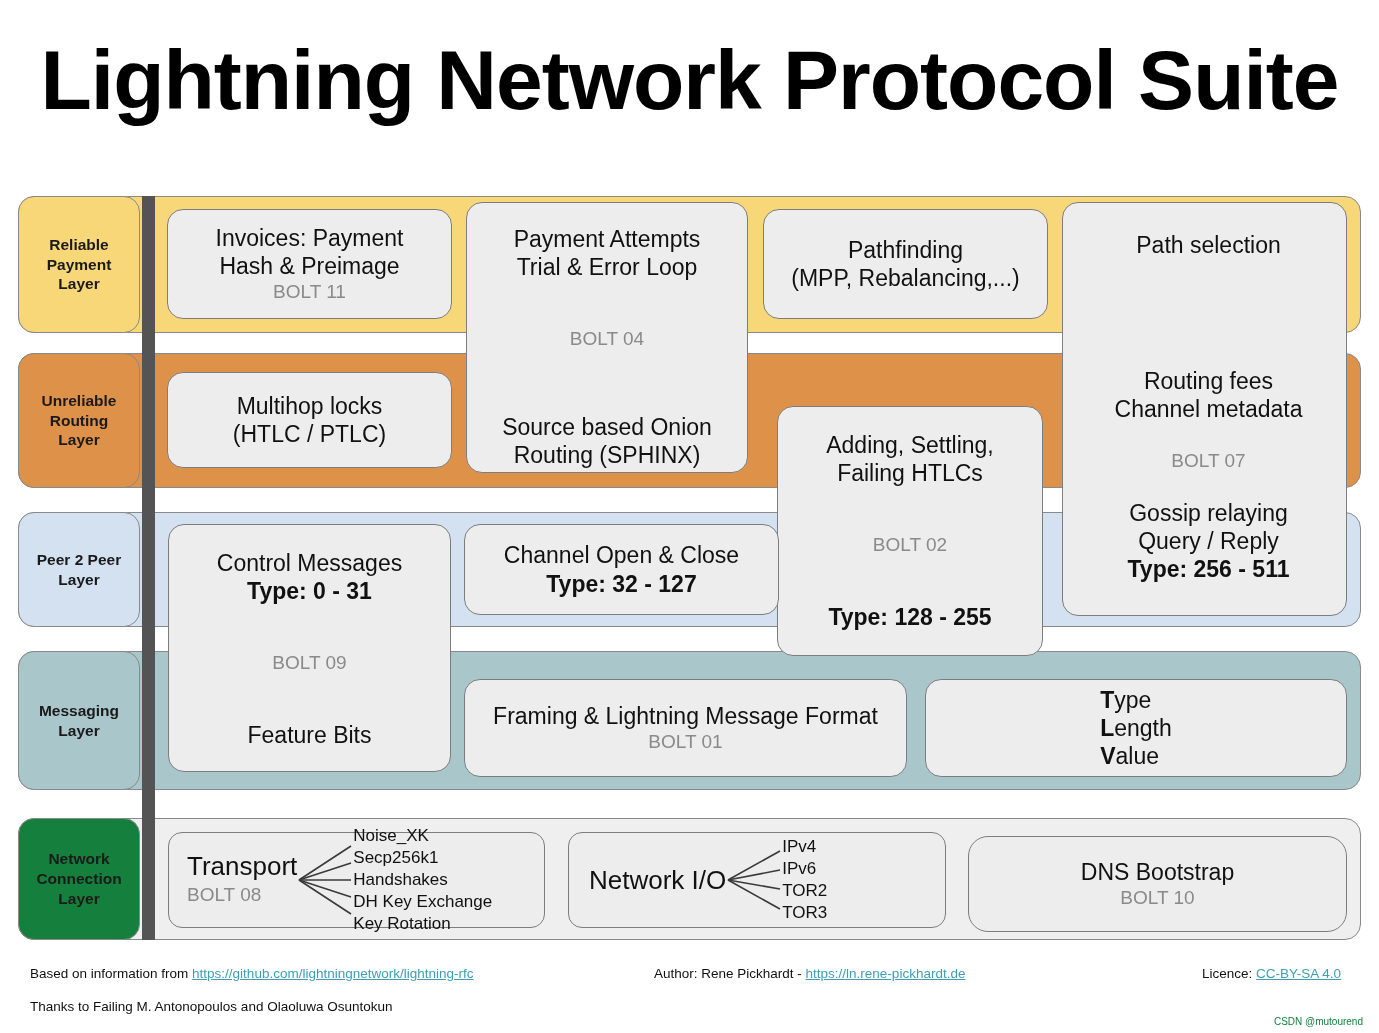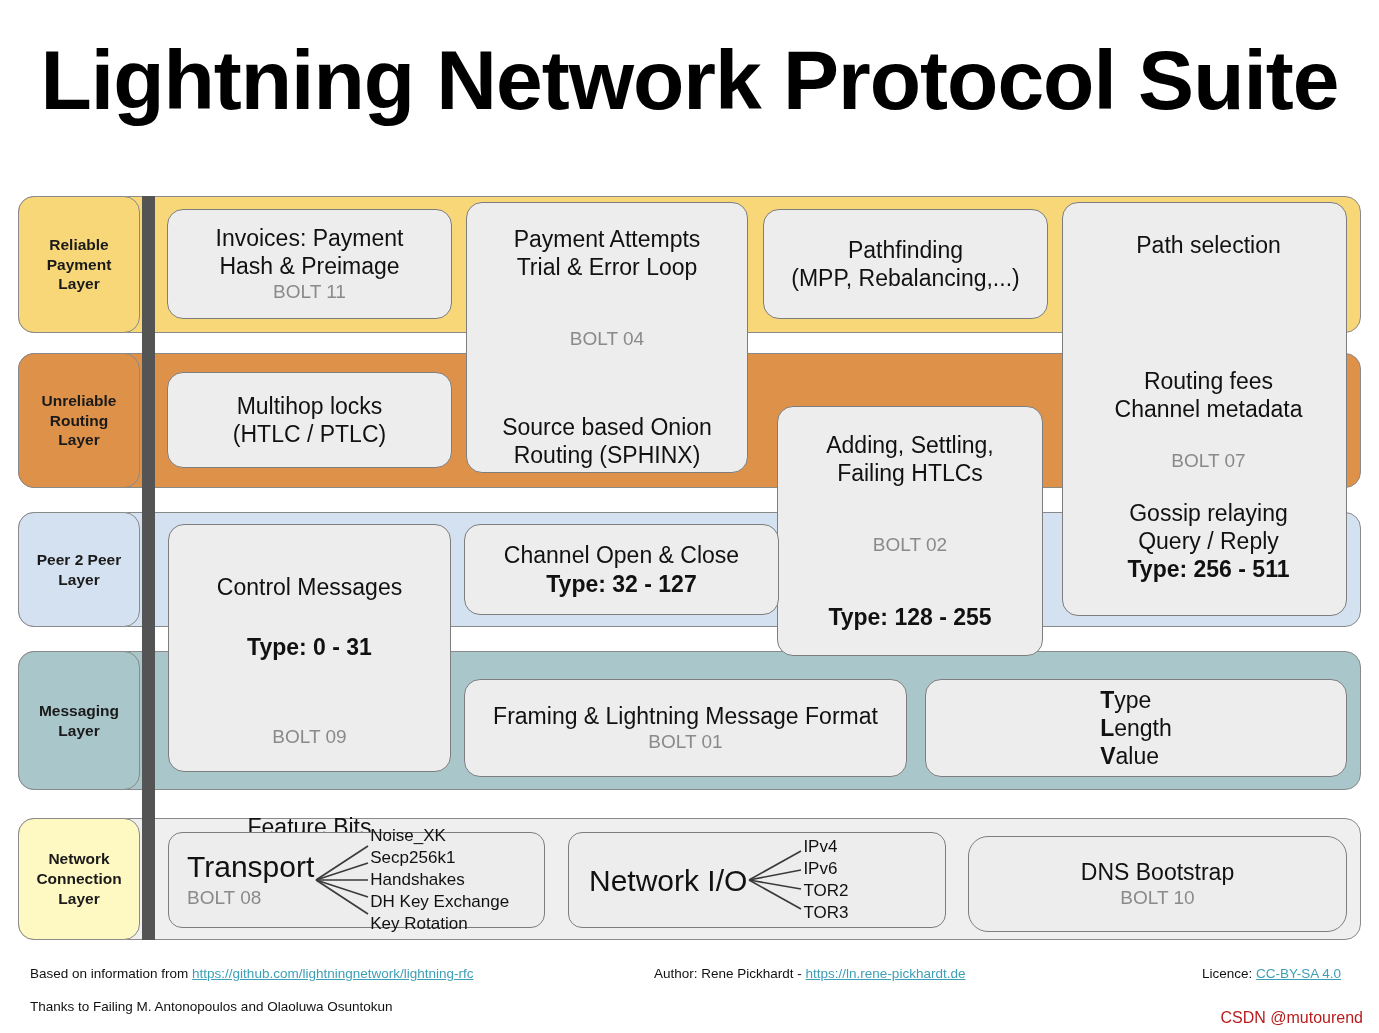--- a/index.html
+++ b/index.html
@@ -113,21 +113,21 @@
     align-items: center;
   }
   .fan-left {
     display: flex;
     flex-direction: column;
     justify-content: center;
     align-items: flex-start;
     padding-left: 18px;
     flex: 0 0 auto;
   }
-  .fan-left .name { font-size: 30px; color: #111; line-height: 1.1; }
+  .fan-left .name { font-size: 26px; color: #111; line-height: 1.1; }
   .fan-left .bolt2 { font-size: 19px; color: #8a8a8a; line-height: 1.3; margin-top: 3px; }
   .fan-svg { flex: 0 0 auto; }
   .fan-list {
     display: flex;
     flex-direction: column;
     justify-content: center;
     font-size: 17px;
     color: #111;
     line-height: 1.30;
     flex: 0 0 auto;
@@ -141,22 +141,22 @@
     white-space: nowrap;
   }
   .footer a, .lnk {
     color: #3d9fb5;
     text-decoration: underline;
   }
   .watermark {
     position: absolute;
     right: 16px;
     bottom: 6px;
-    font-size: 16px;
-    color: #b91c1c;
+    font-size: 10px;
+    color: #15803d;
     white-space: nowrap;
   }
 </style>
 </head>
 <body>
 
 <div id="stage">
 
   <div class="title">Lightning Network Protocol Suite</div>
 
@@ -188,21 +188,21 @@
 
   <div class="band" style="left:18px; top:651px; width:1343px; height:139px; background:#A9C6CB;"></div>
   <div class="band-label" style="left:18px; top:651px; width:122px; height:139px; background:#A9C6CB;">
     <div>
       <div>Messaging</div>
       <div>Layer</div>
     </div>
   </div>
 
   <div class="band" style="left:18px; top:818px; width:1343px; height:122px; background:#EFEFEF;"></div>
-  <div class="band-label" style="left:18px; top:818px; width:122px; height:122px; background:#fef9c3;">
+  <div class="band-label" style="left:18px; top:818px; width:122px; height:122px; background:#15803d;">
     <div>
       <div>Network</div>
       <div>Connection</div>
       <div>Layer</div>
     </div>
   </div>
 
   <div class="spine" style="left:142px; top:196px; width:13px; height:744px;"></div>
 
   <div class="box" style="left:167px; top:209px; width:285px; height:110px;">
@@ -247,21 +247,21 @@
 
   <div class="box" style="left:777px; top:366px; width:266px; height:250px; justify-content:flex-start; padding-top:24px;margin-top:40px;">
     <div class="seg t">Adding, Settling,</div>
     <div class="seg t">Failing HTLCs</div>
     <div class="sp-m"></div>
     <div class="seg bolt">BOLT 02</div>
     <div class="sp-m"></div>
     <div class="seg t bold">Type: 128 - 255</div>
   </div>
 
-  <div class="box" style="left:168px; top:524px; width:283px; height:248px; justify-content:flex-start; padding-top:48px;gap:32px;">
+  <div class="box" style="left:168px; top:524px; width:283px; height:248px; justify-content:flex-start; padding-top:24px;">
     <div class="seg t">Control Messages</div>
     <div class="seg t bold">Type: 0 - 31</div>
     <div class="sp-m"></div>
     <div class="seg bolt">BOLT 09</div>
     <div class="sp-m"></div>
     <div class="seg t">Feature Bits</div>
   </div>
 
   <div class="box" style="left:464px; top:524px; width:315px; height:91px;">
     <div class="seg t">Channel Open &amp; Close</div>

